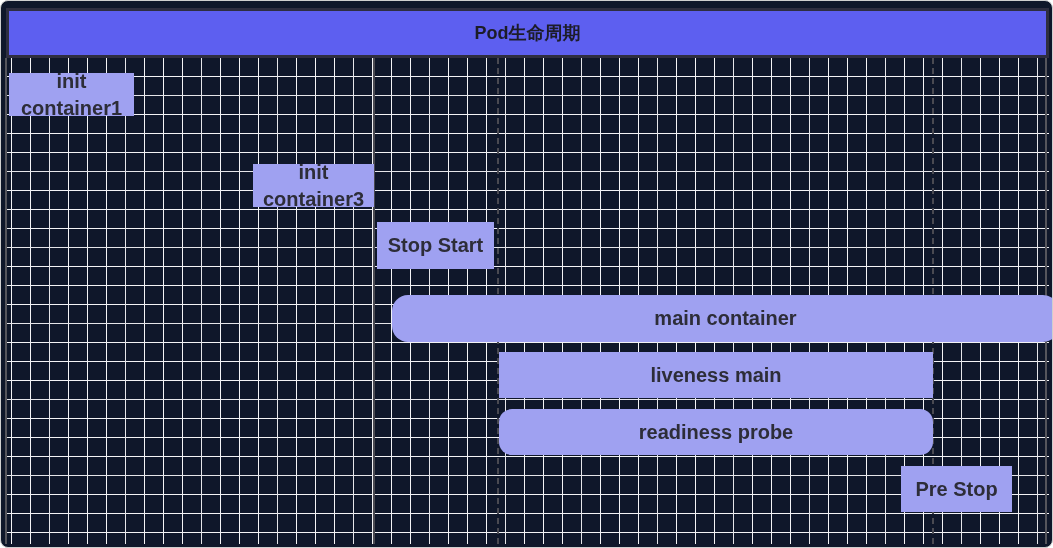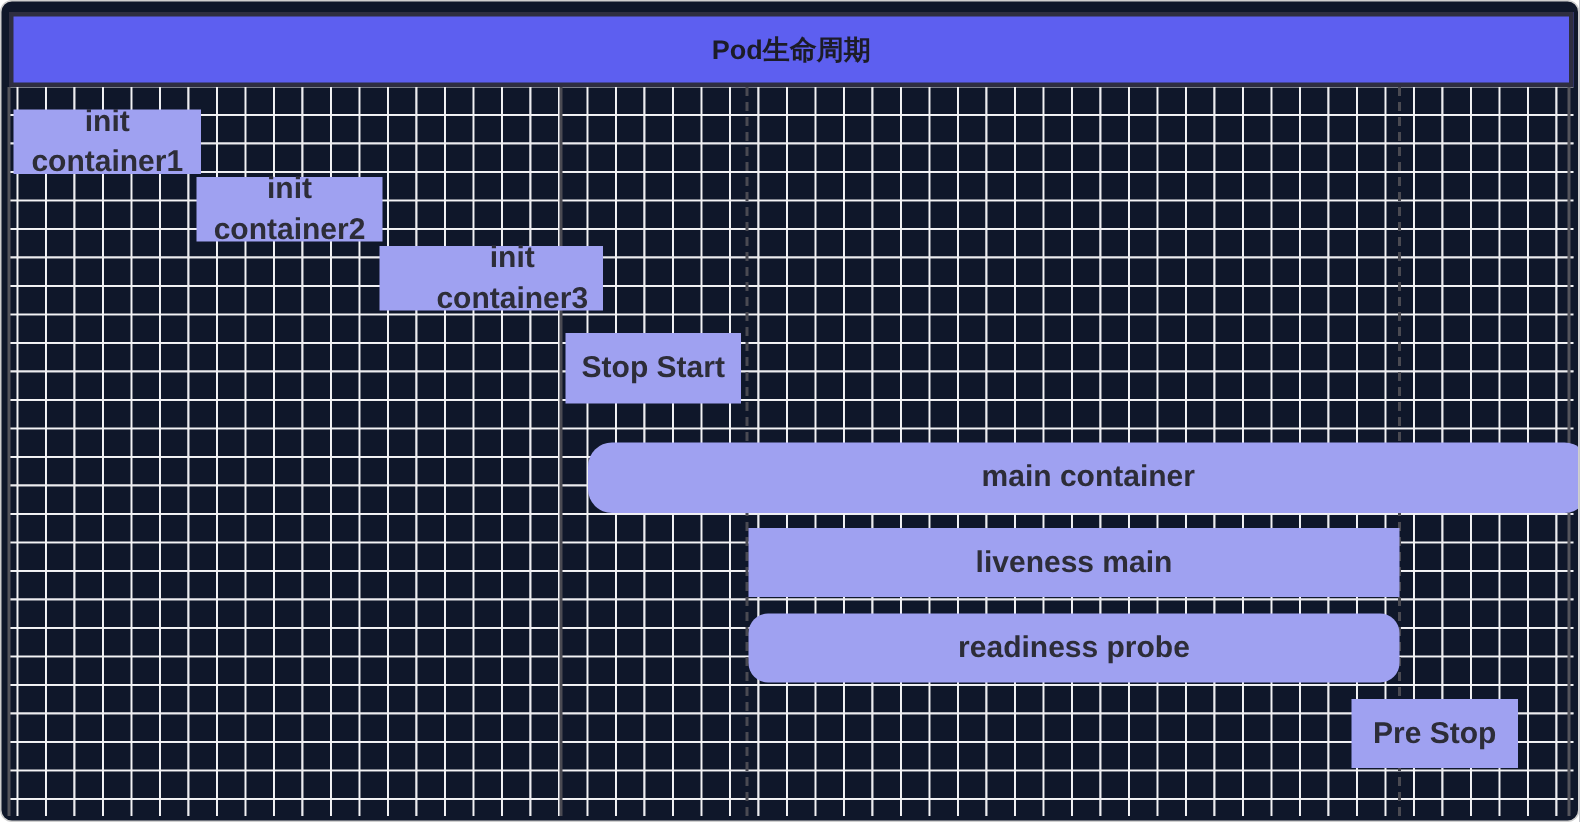--- a/index.html
+++ b/index.html
@@ -50,21 +50,21 @@
   .bar{
     position:absolute;
     background:var(--bar-fill);
     display:flex;align-items:center;justify-content:center;
     text-align:center;
     font-weight:bold;font-size:20px;line-height:1.35;
     color:var(--bar-text);
   }
   .bar-init1{left:8px;top:72px;width:125px;height:43px;}
   .bar-init2{left:130px;top:117px;width:124px;height:43px;}
-  .bar-init3{left:252px;top:163px;width:121px;height:43px;padding-left:28px;}
+  .bar-init3{left:252px;top:163px;width:121px;height:43px;}
   .bar-poststart{left:376px;top:221px;width:117px;height:47px;}
   .bar-main{left:391px;top:294px;width:667px;height:47px;border-radius:16px;}
   .bar-liveness{left:498px;top:351px;width:434px;height:46px;}
   .bar-readiness{left:498px;top:408px;width:434px;height:46px;border-radius:13px;}
   .bar-prestop{left:900px;top:465px;width:111px;height:46px;}
 </style>
 </head>
 <body>
 
 <div class="canvas">
@@ -78,23 +78,20 @@
   <div class="vline dashed" style="left:496px"></div>
   <div class="vline dashed" style="left:931px"></div>
 
   <div class="title-bar">
     <span>Pod生命周期</span>
   </div>
 
   <div class="bar bar-init1">
     <span>init container1</span>
   </div>
-  <div class="bar bar-init2">
-    <span>init container2</span>
-  </div>
   <div class="bar bar-init3">
     <span>init container3</span>
   </div>
   <div class="bar bar-poststart">
     <span>Stop Start</span>
   </div>
   <div class="bar bar-main">
     <span>main container</span>
   </div>
   <div class="bar bar-liveness">

